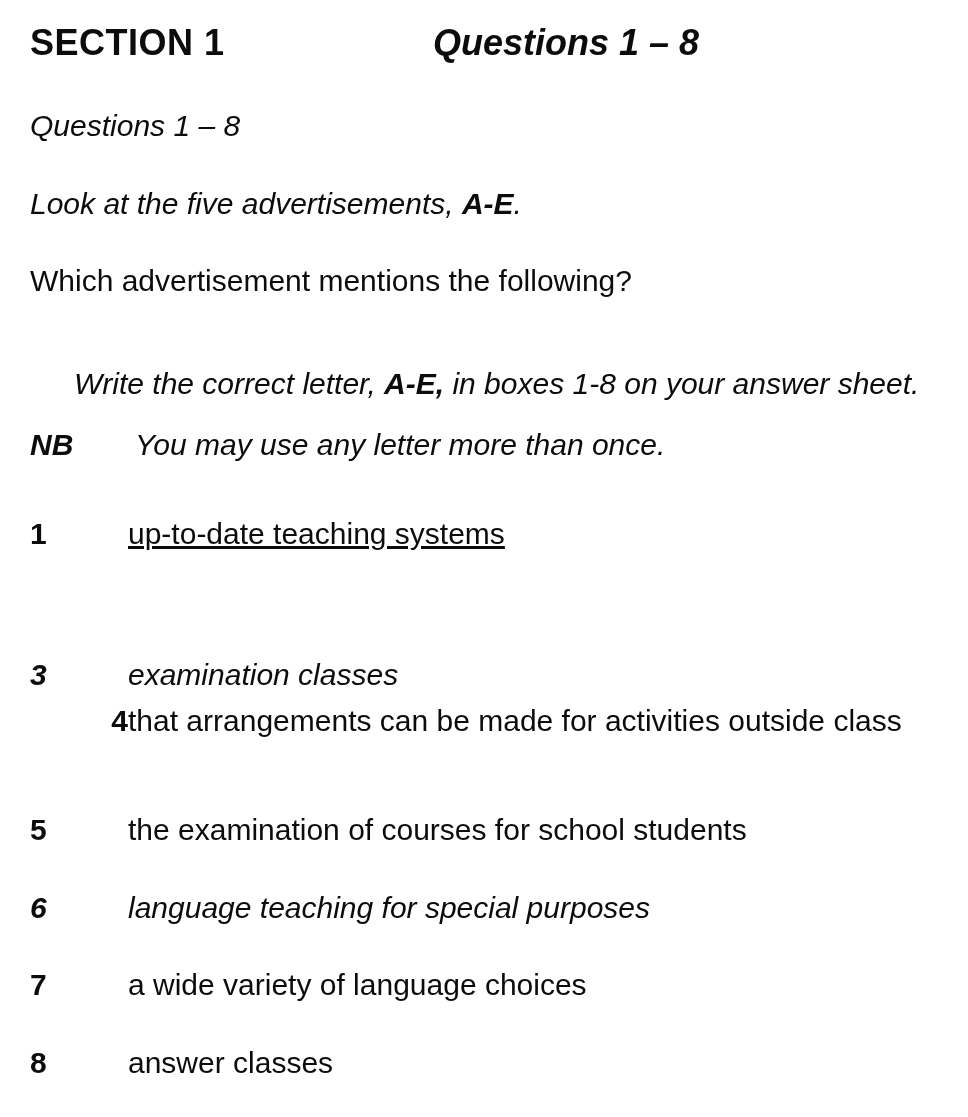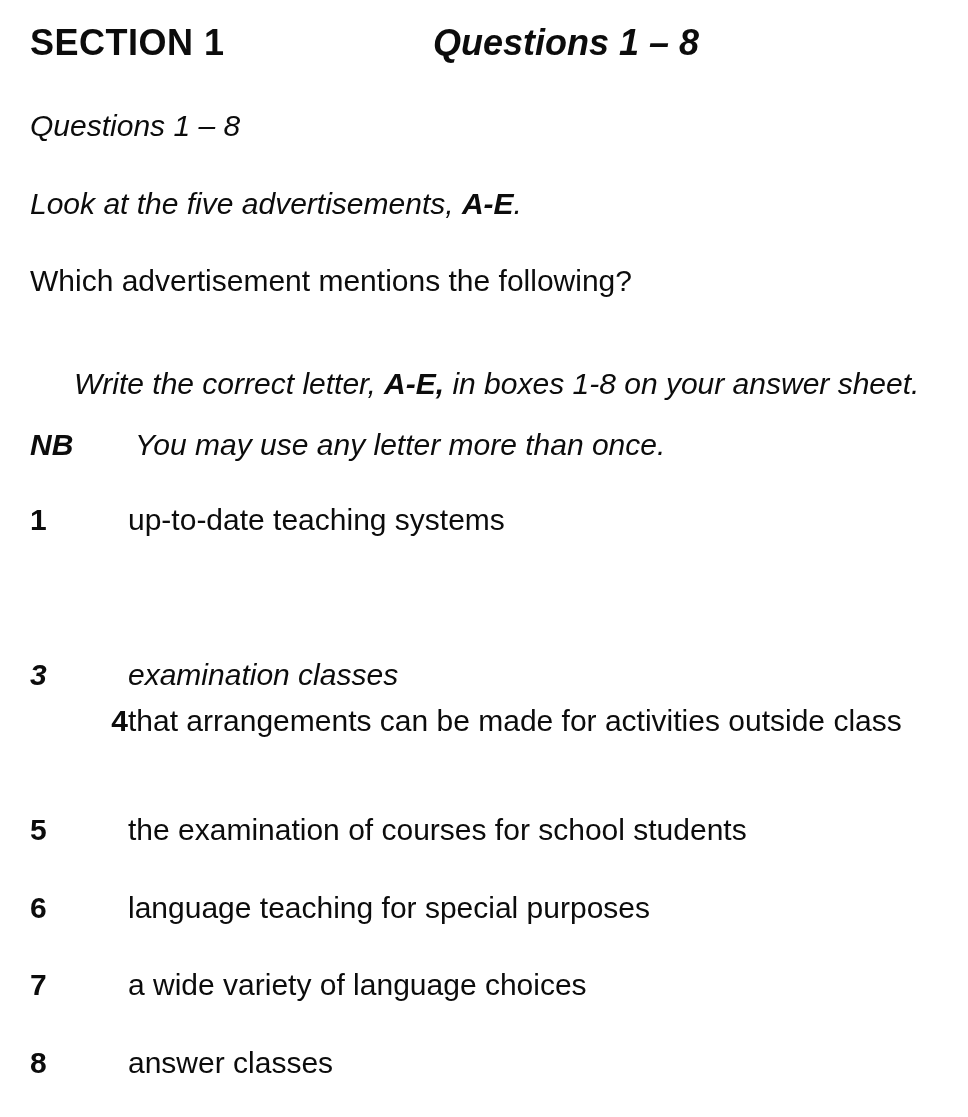--- a/index.html
+++ b/index.html
@@ -65,26 +65,26 @@
   .question-row {
     position: absolute;
     left: 30px;
     white-space: nowrap;
   }
   .q-num {
     display: inline-block;
     width: 98px;
     font-weight: 700;
   }
-  .q1 { top: 502px; }
+  .q1 { top: 516px; text-decoration: underline; }
   .q2 { top: 580px; }
   .q3 { top: 657px; font-style: italic; }
   .q4 { top: 703px; text-align: right; }
   .q5 { top: 812px; }
-  .q6 { top: 890px; }
+  .q6 { top: 890px; font-style: italic; }
   .q7 { top: 967px; }
   .q8 { top: 1045px; }
 </style>
 </head>
 <body>
 
 <div class="page">
 
   <div class="abs section-title">SECTION 1</div>
   <div class="abs header-range">Questions 1 – 8</div>

